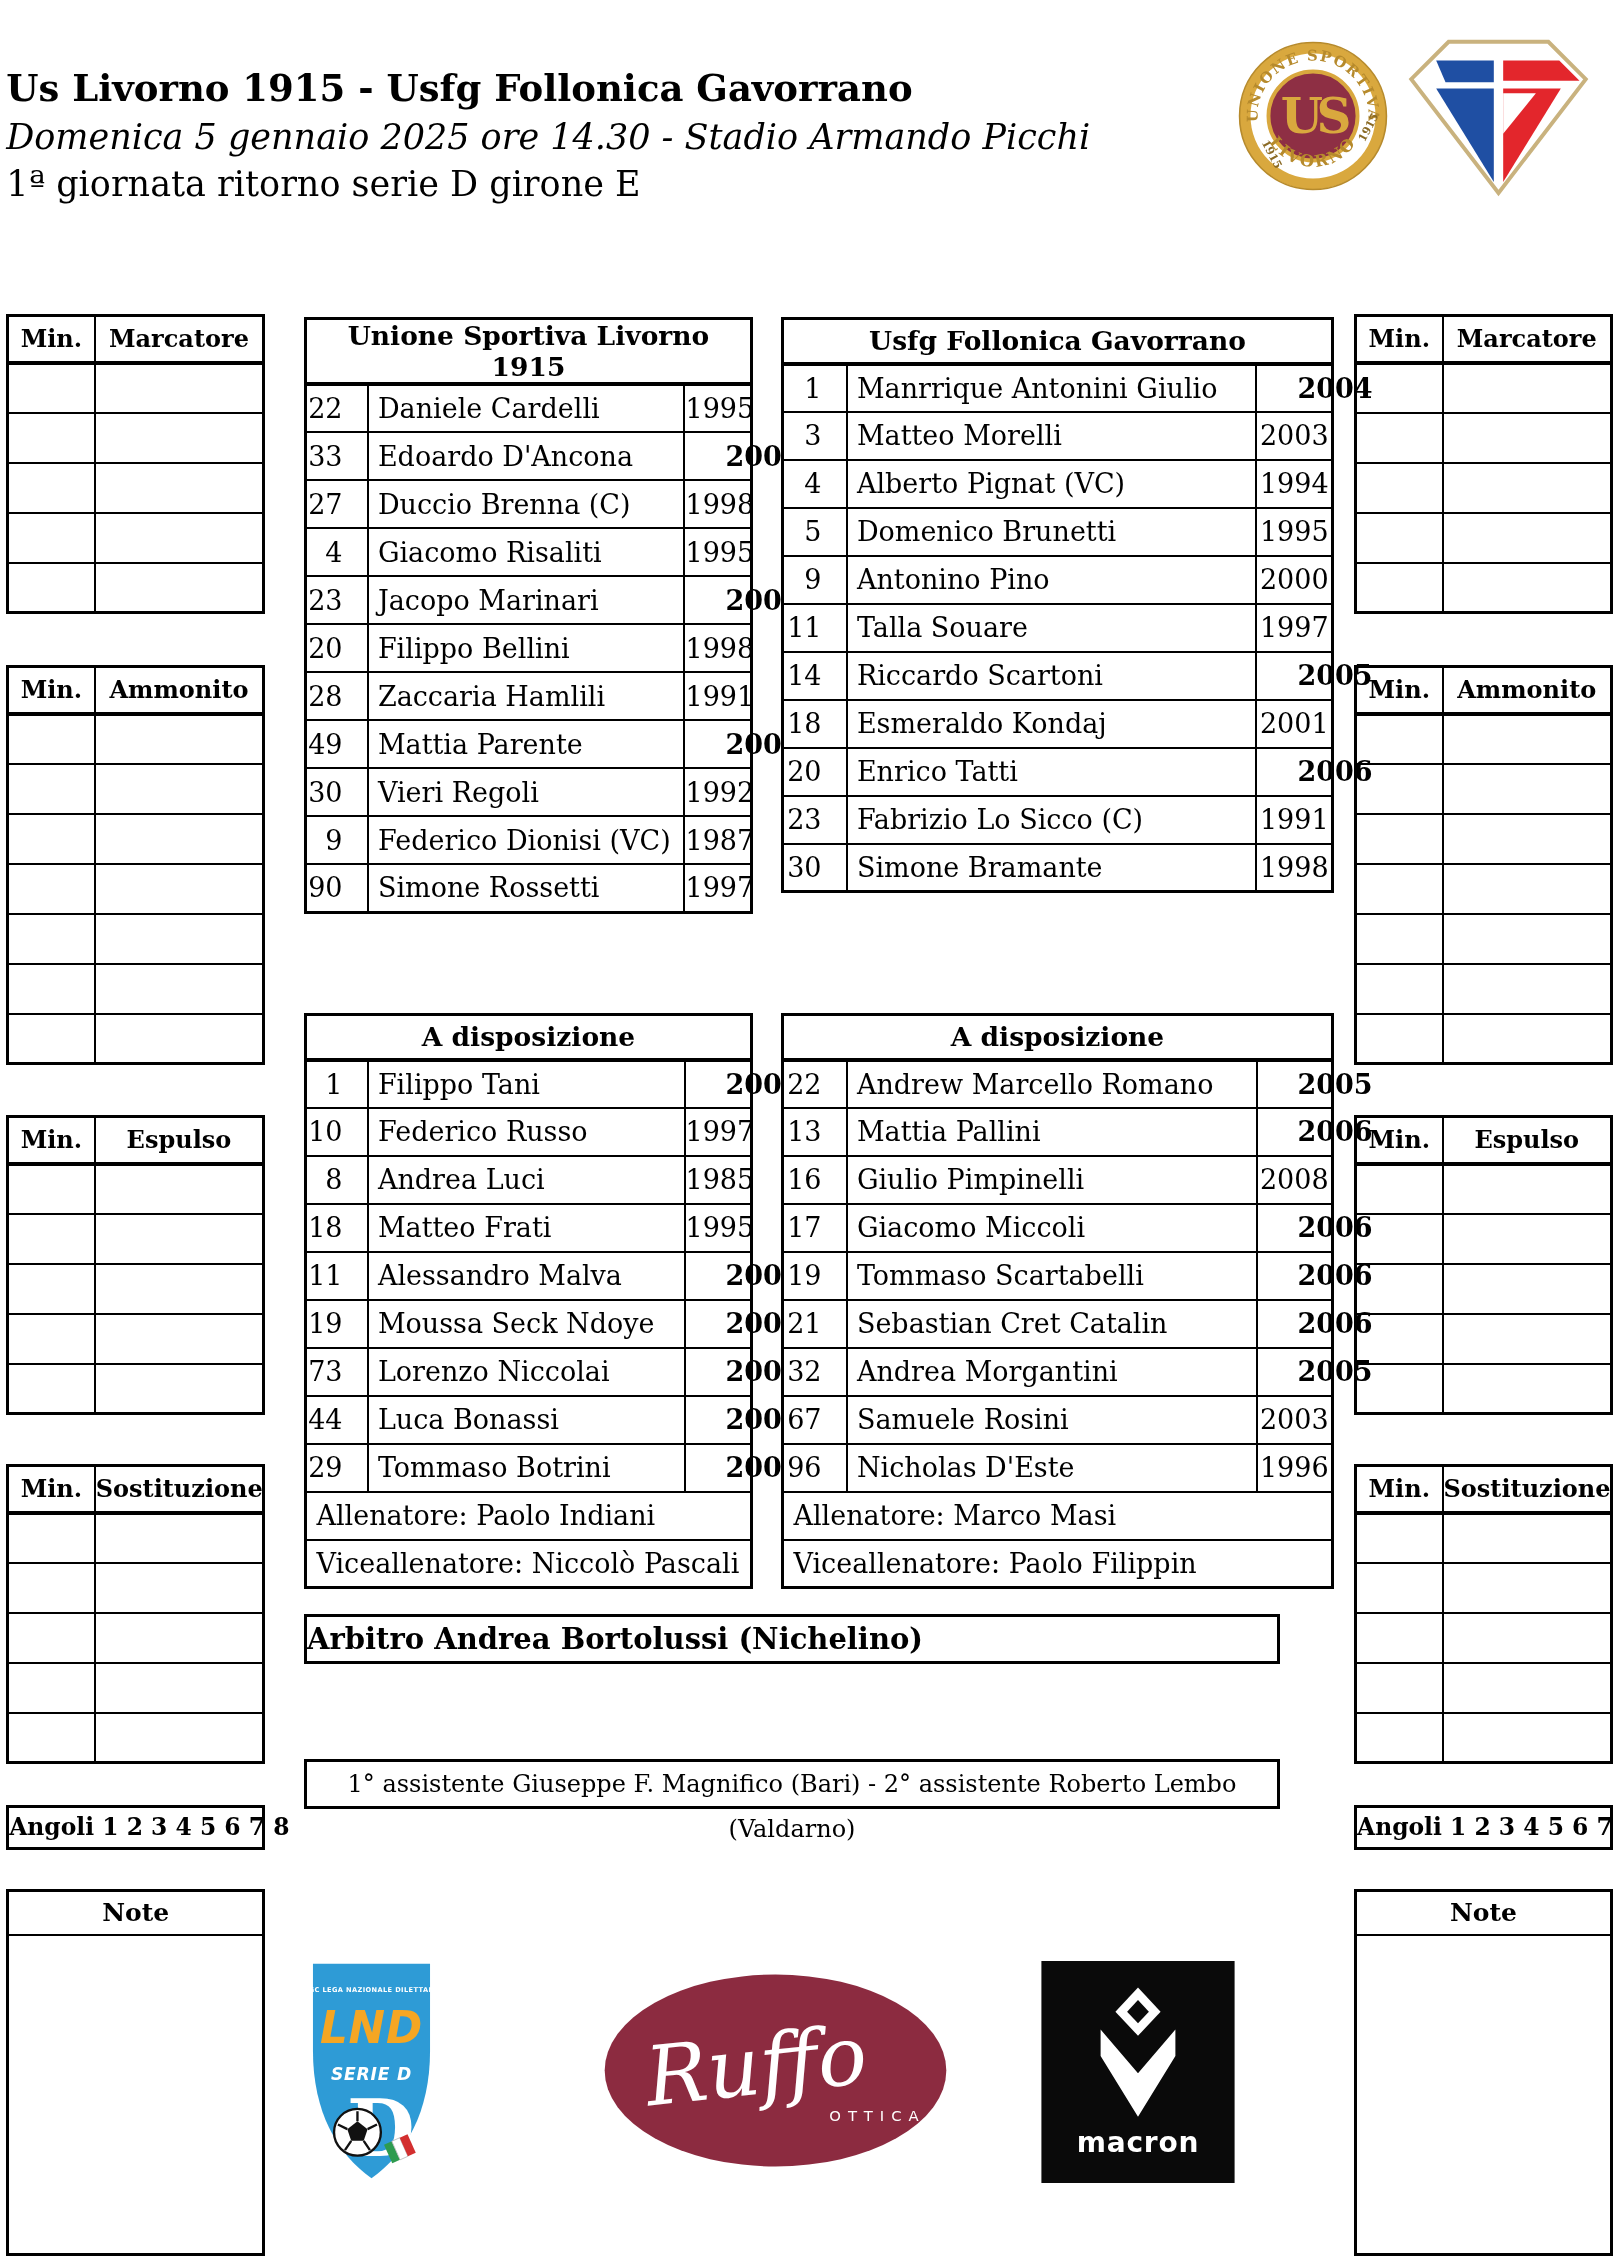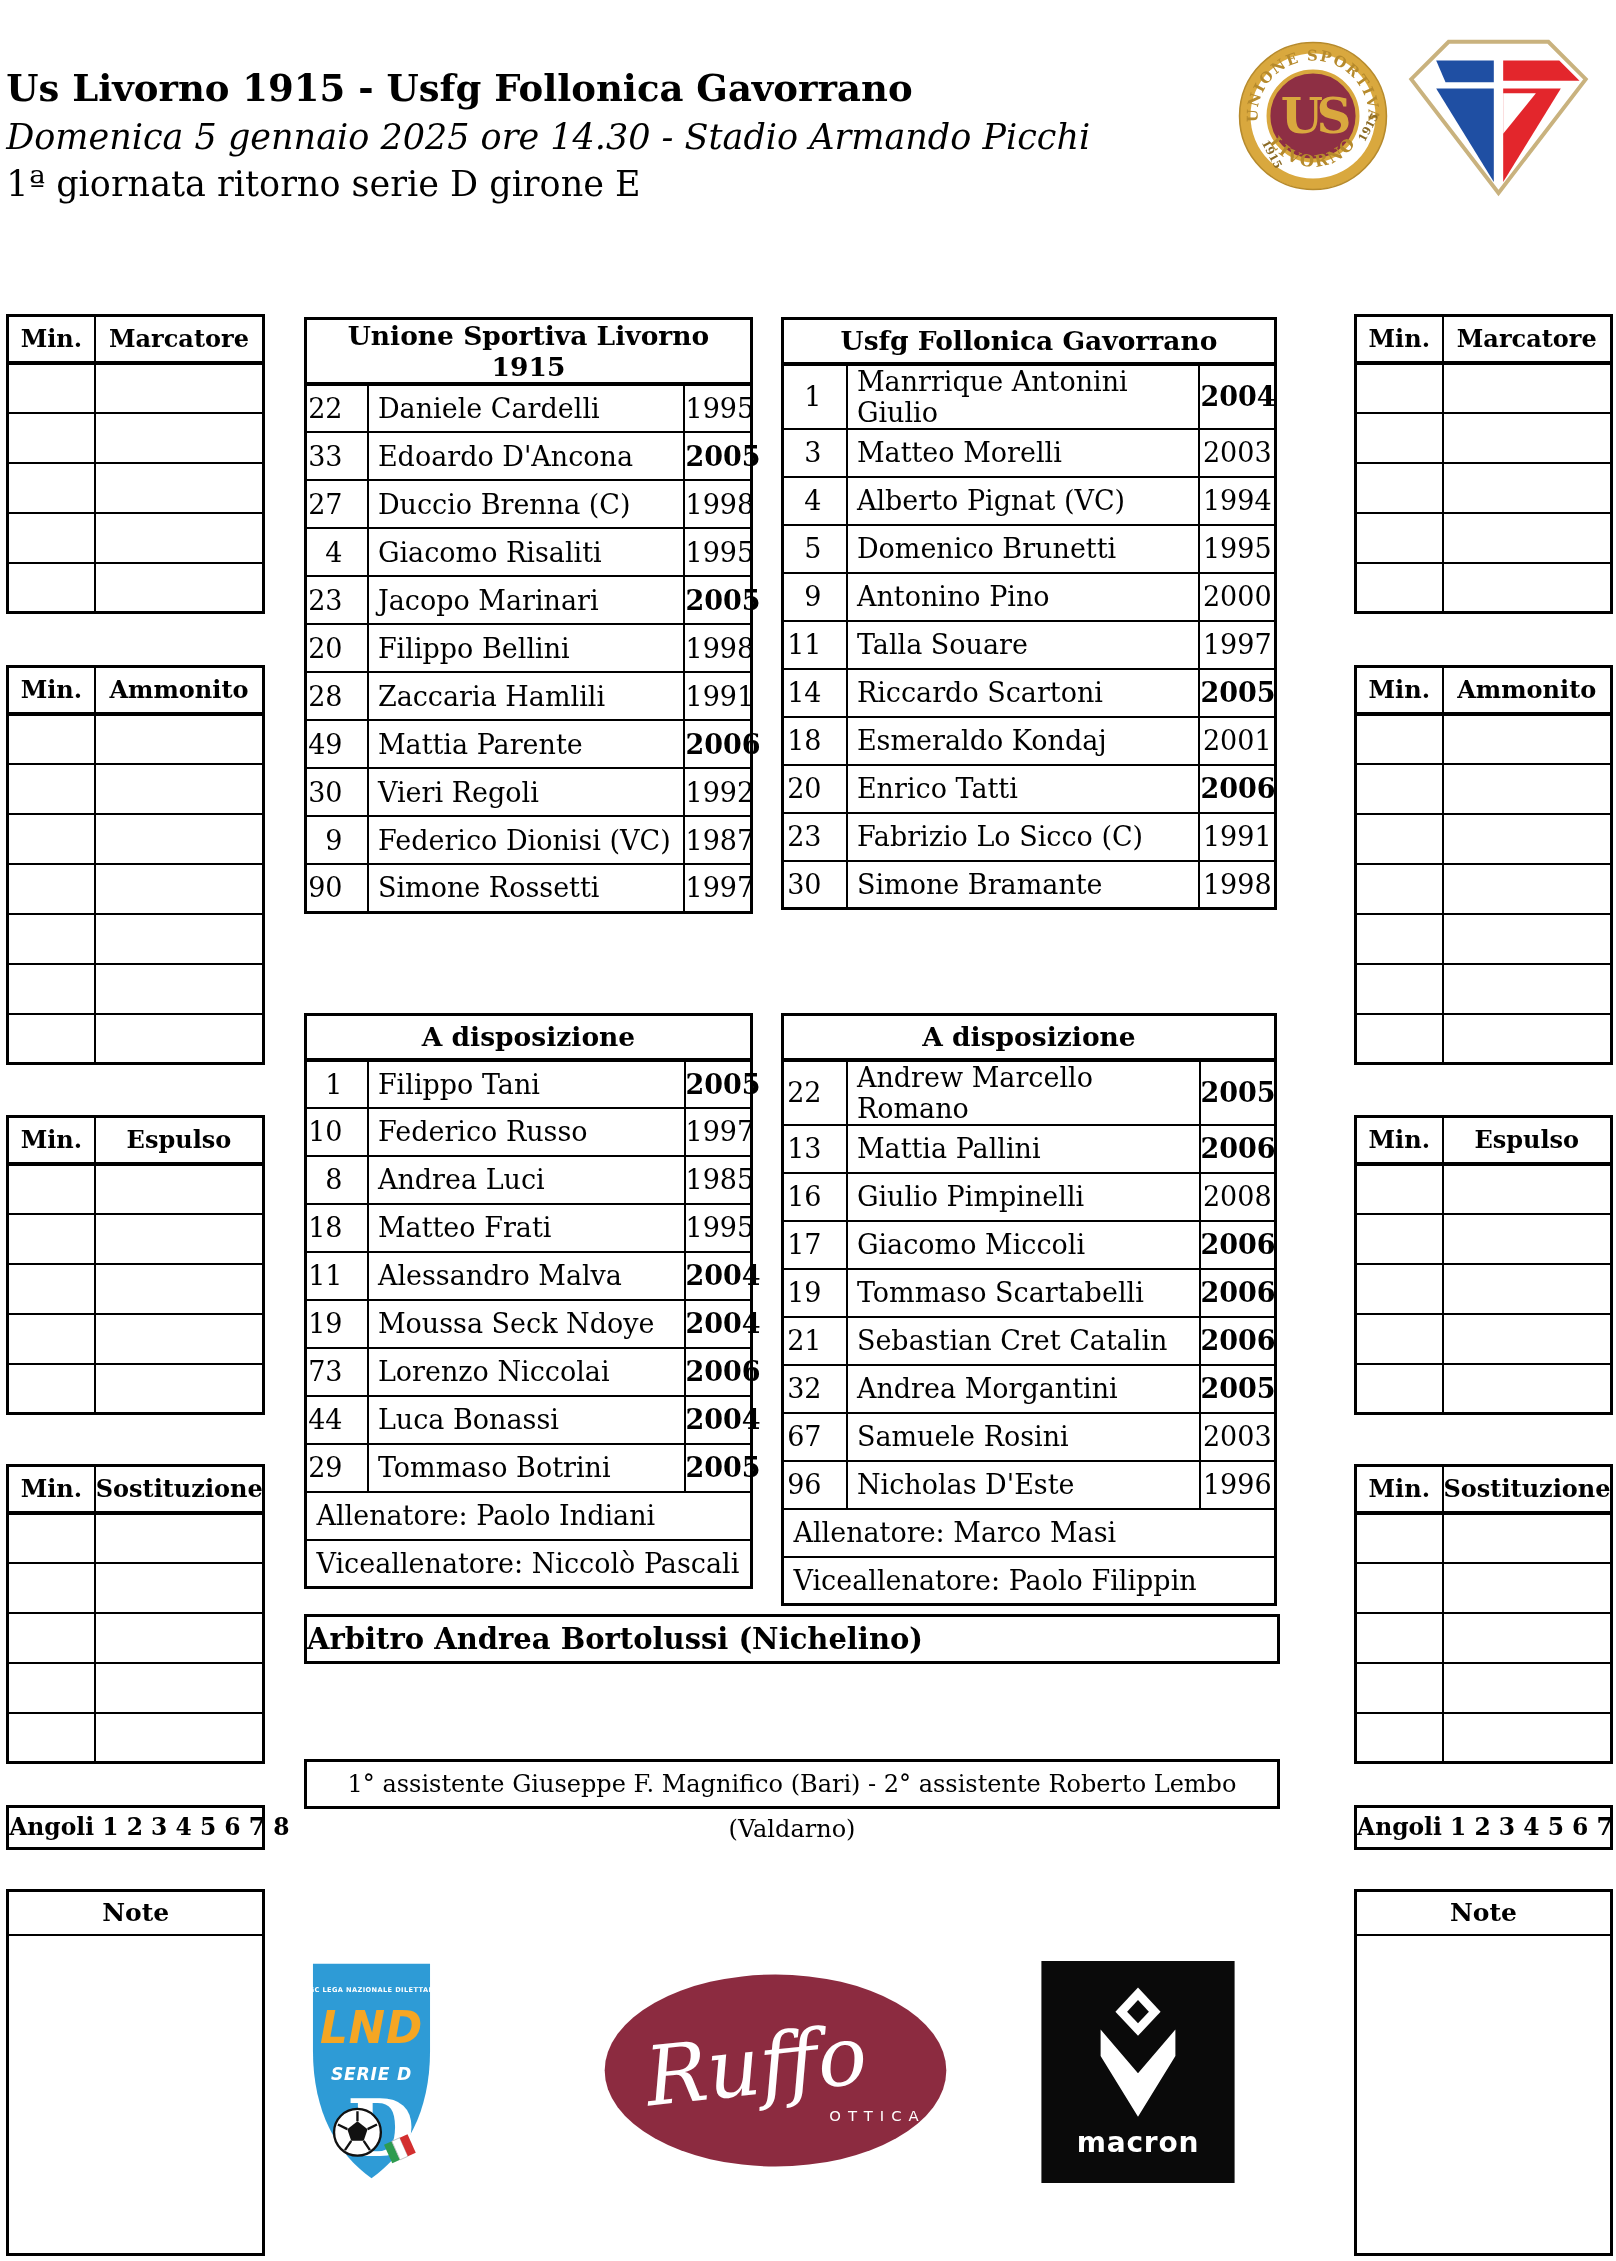--- a/index.html
+++ b/index.html
@@ -17,30 +17,30 @@
   table.sheet { position: absolute; border-collapse: collapse; table-layout: fixed; background: #fff; border: 3.1px solid #000; }
   table.sheet th, table.sheet td { border: 2.3px solid #000; vertical-align: middle; }
   table.sheet thead th { border-bottom-width: 4.7px; font-weight: bold; }
 
   .stat { width: 259px; }
   .stat thead tr { height: 47px; }
   .stat thead th { font-size: 24px; text-align: center; }
   .stat tbody tr { height: 50px; }
 
   .team { width: 449px; }
-  .team.away { width: 496px; }
+  .team.away { width: 553px; }
   .team thead tr { height: 45px; }
   .team thead th { font-size: 26.5px; text-align: center; }
   .team.bench thead th { }
   .team tbody tr { height: 48px; }
   .team td { font-size: 27px; }
   .c-num  { text-align: right;  padding-right: 24px; }
   .c-name { text-align: left;   padding-left: 9.4px; }
   .c-year { text-align: center; }
-  .b { font-weight: bold; }
+  .b { font-weight: bold; padding-left: 40px; }
   .staffrow td { text-align: left; padding-left: 9.4px; font-size: 27px; }
 
   .angoli {
     position: absolute; width: 259px; height: 45px; border: 3.1px solid #000; background: #fff;
     font-weight: bold; font-size: 23.4px; text-align: center; line-height: 39px; white-space: nowrap;
   }
   .notebox { position: absolute; width: 259px; height: 367px; border: 3.1px solid #000; background: #fff; }
   .notebox .nh { height: 44px; border-bottom: 2.3px solid #000; font-weight: bold; font-size: 25px; text-align: center; line-height: 41px; }
 
   .refmain {

